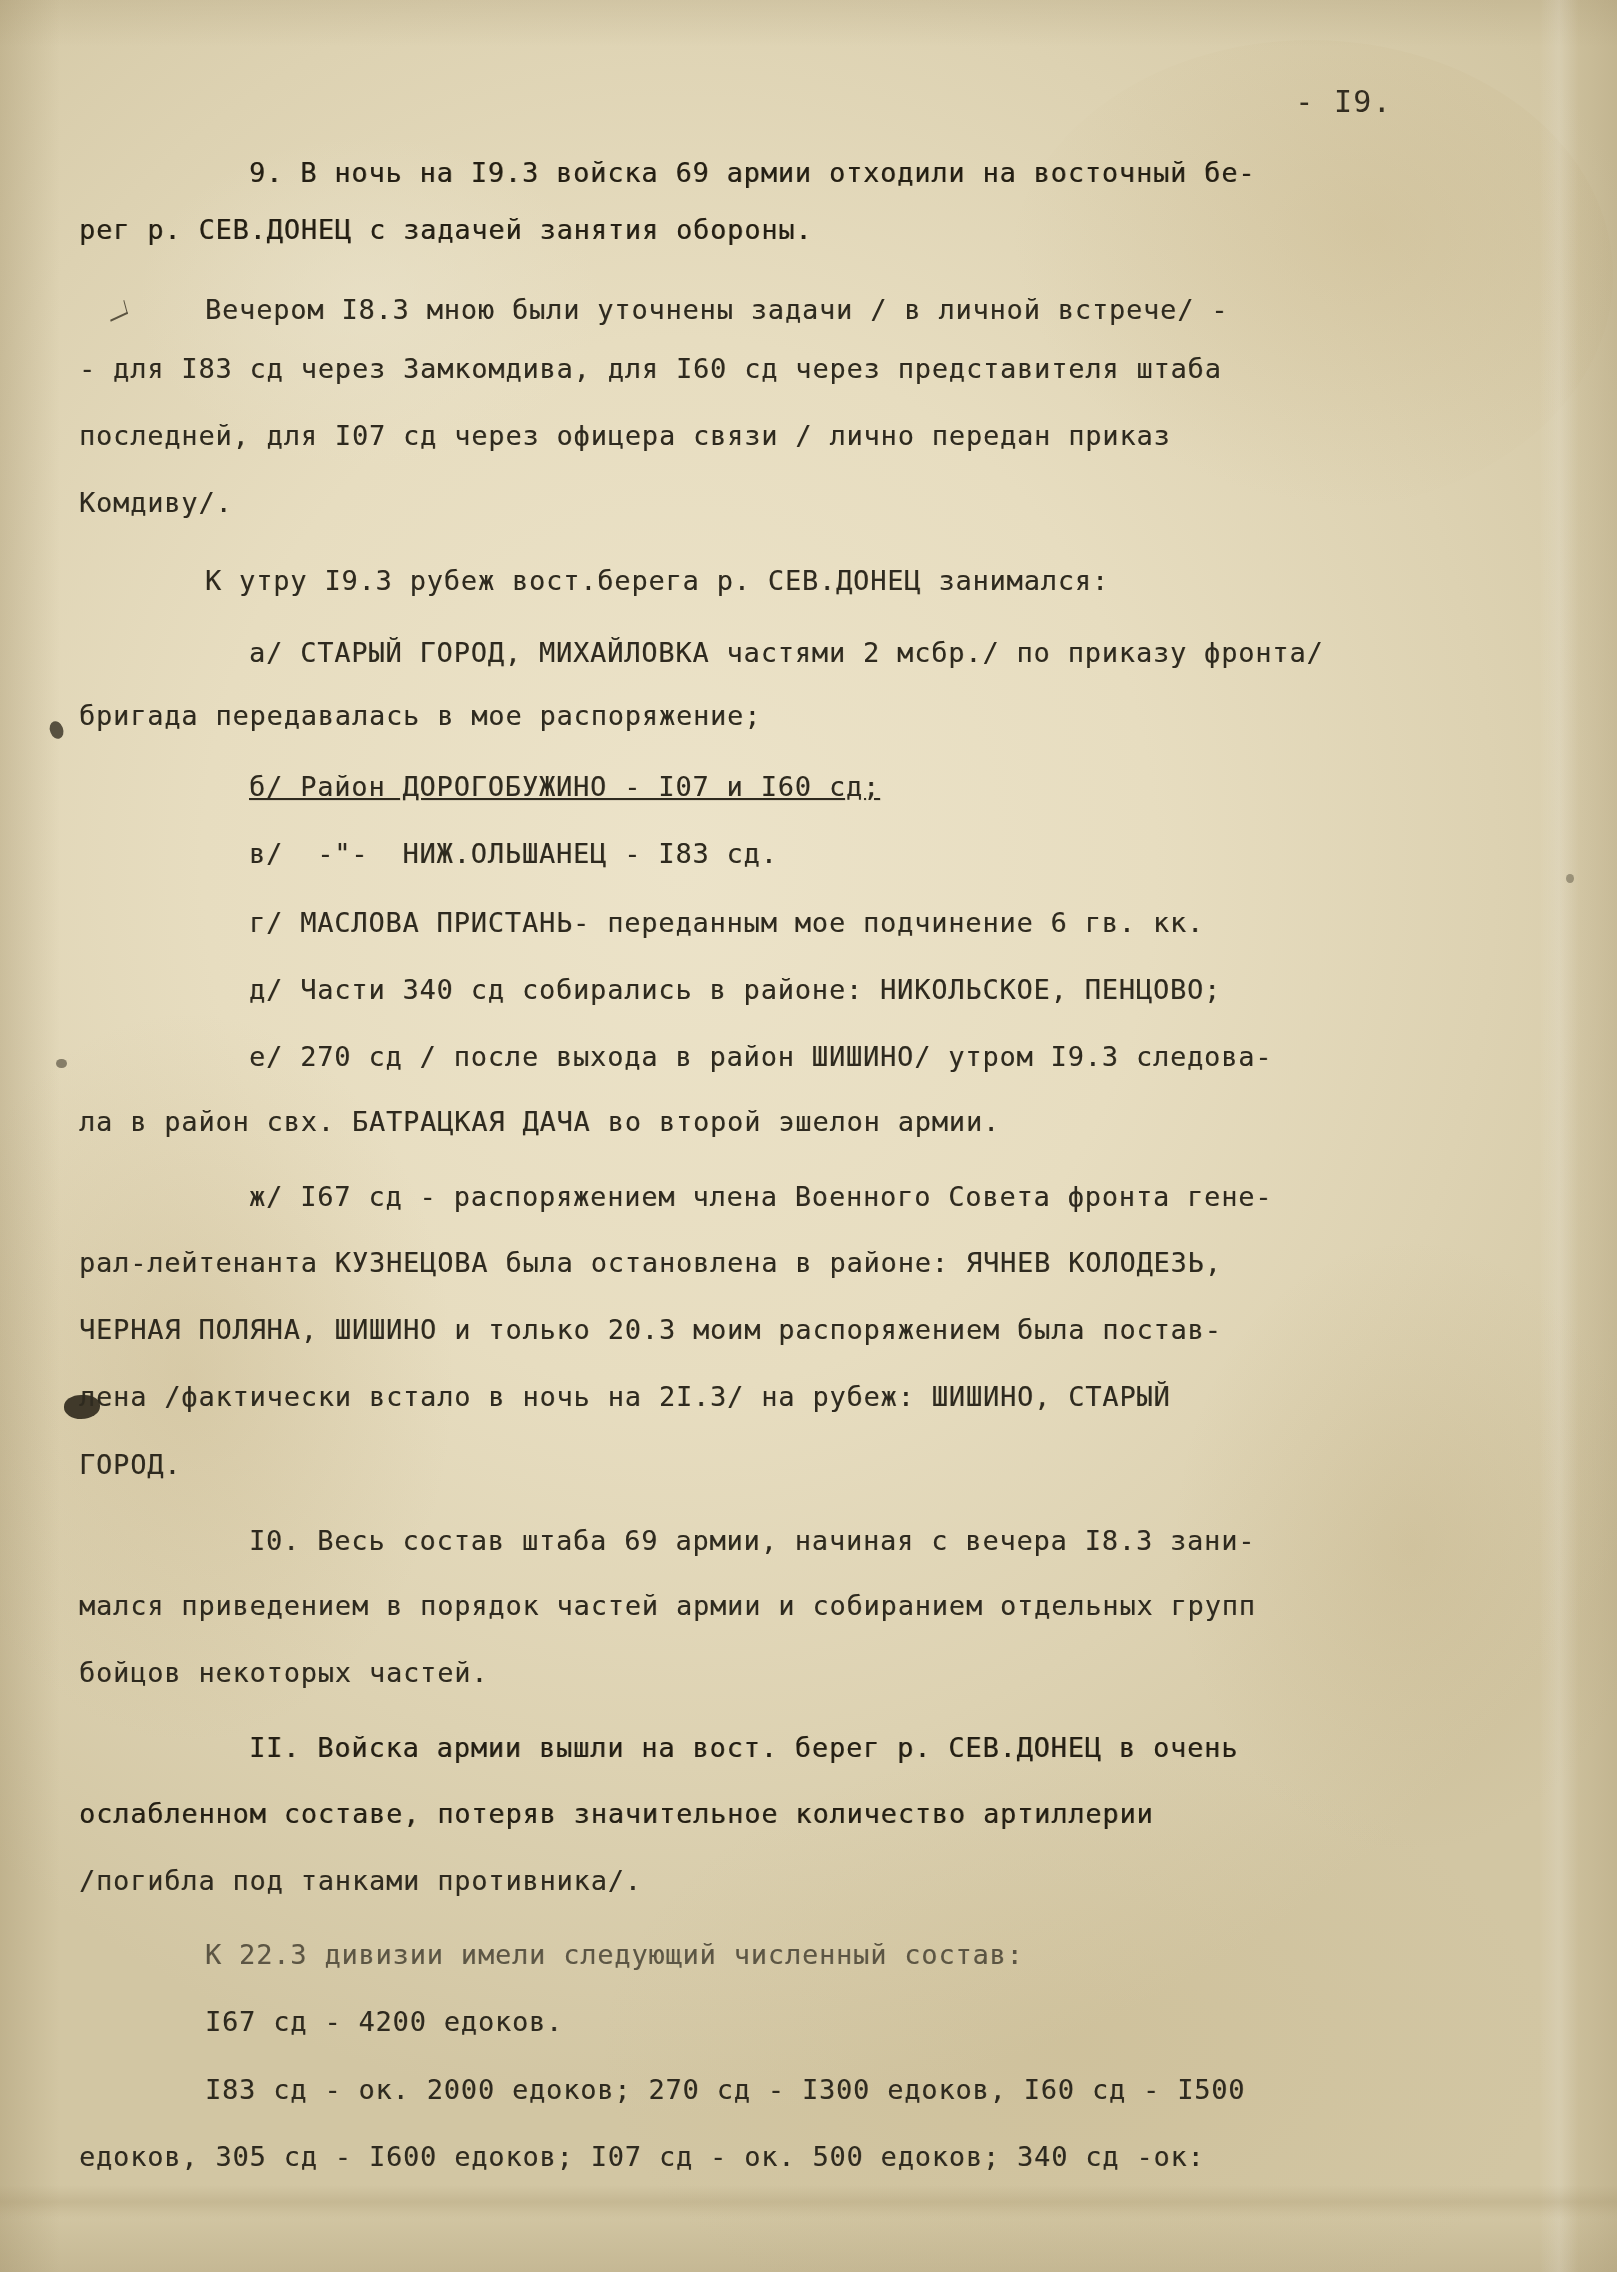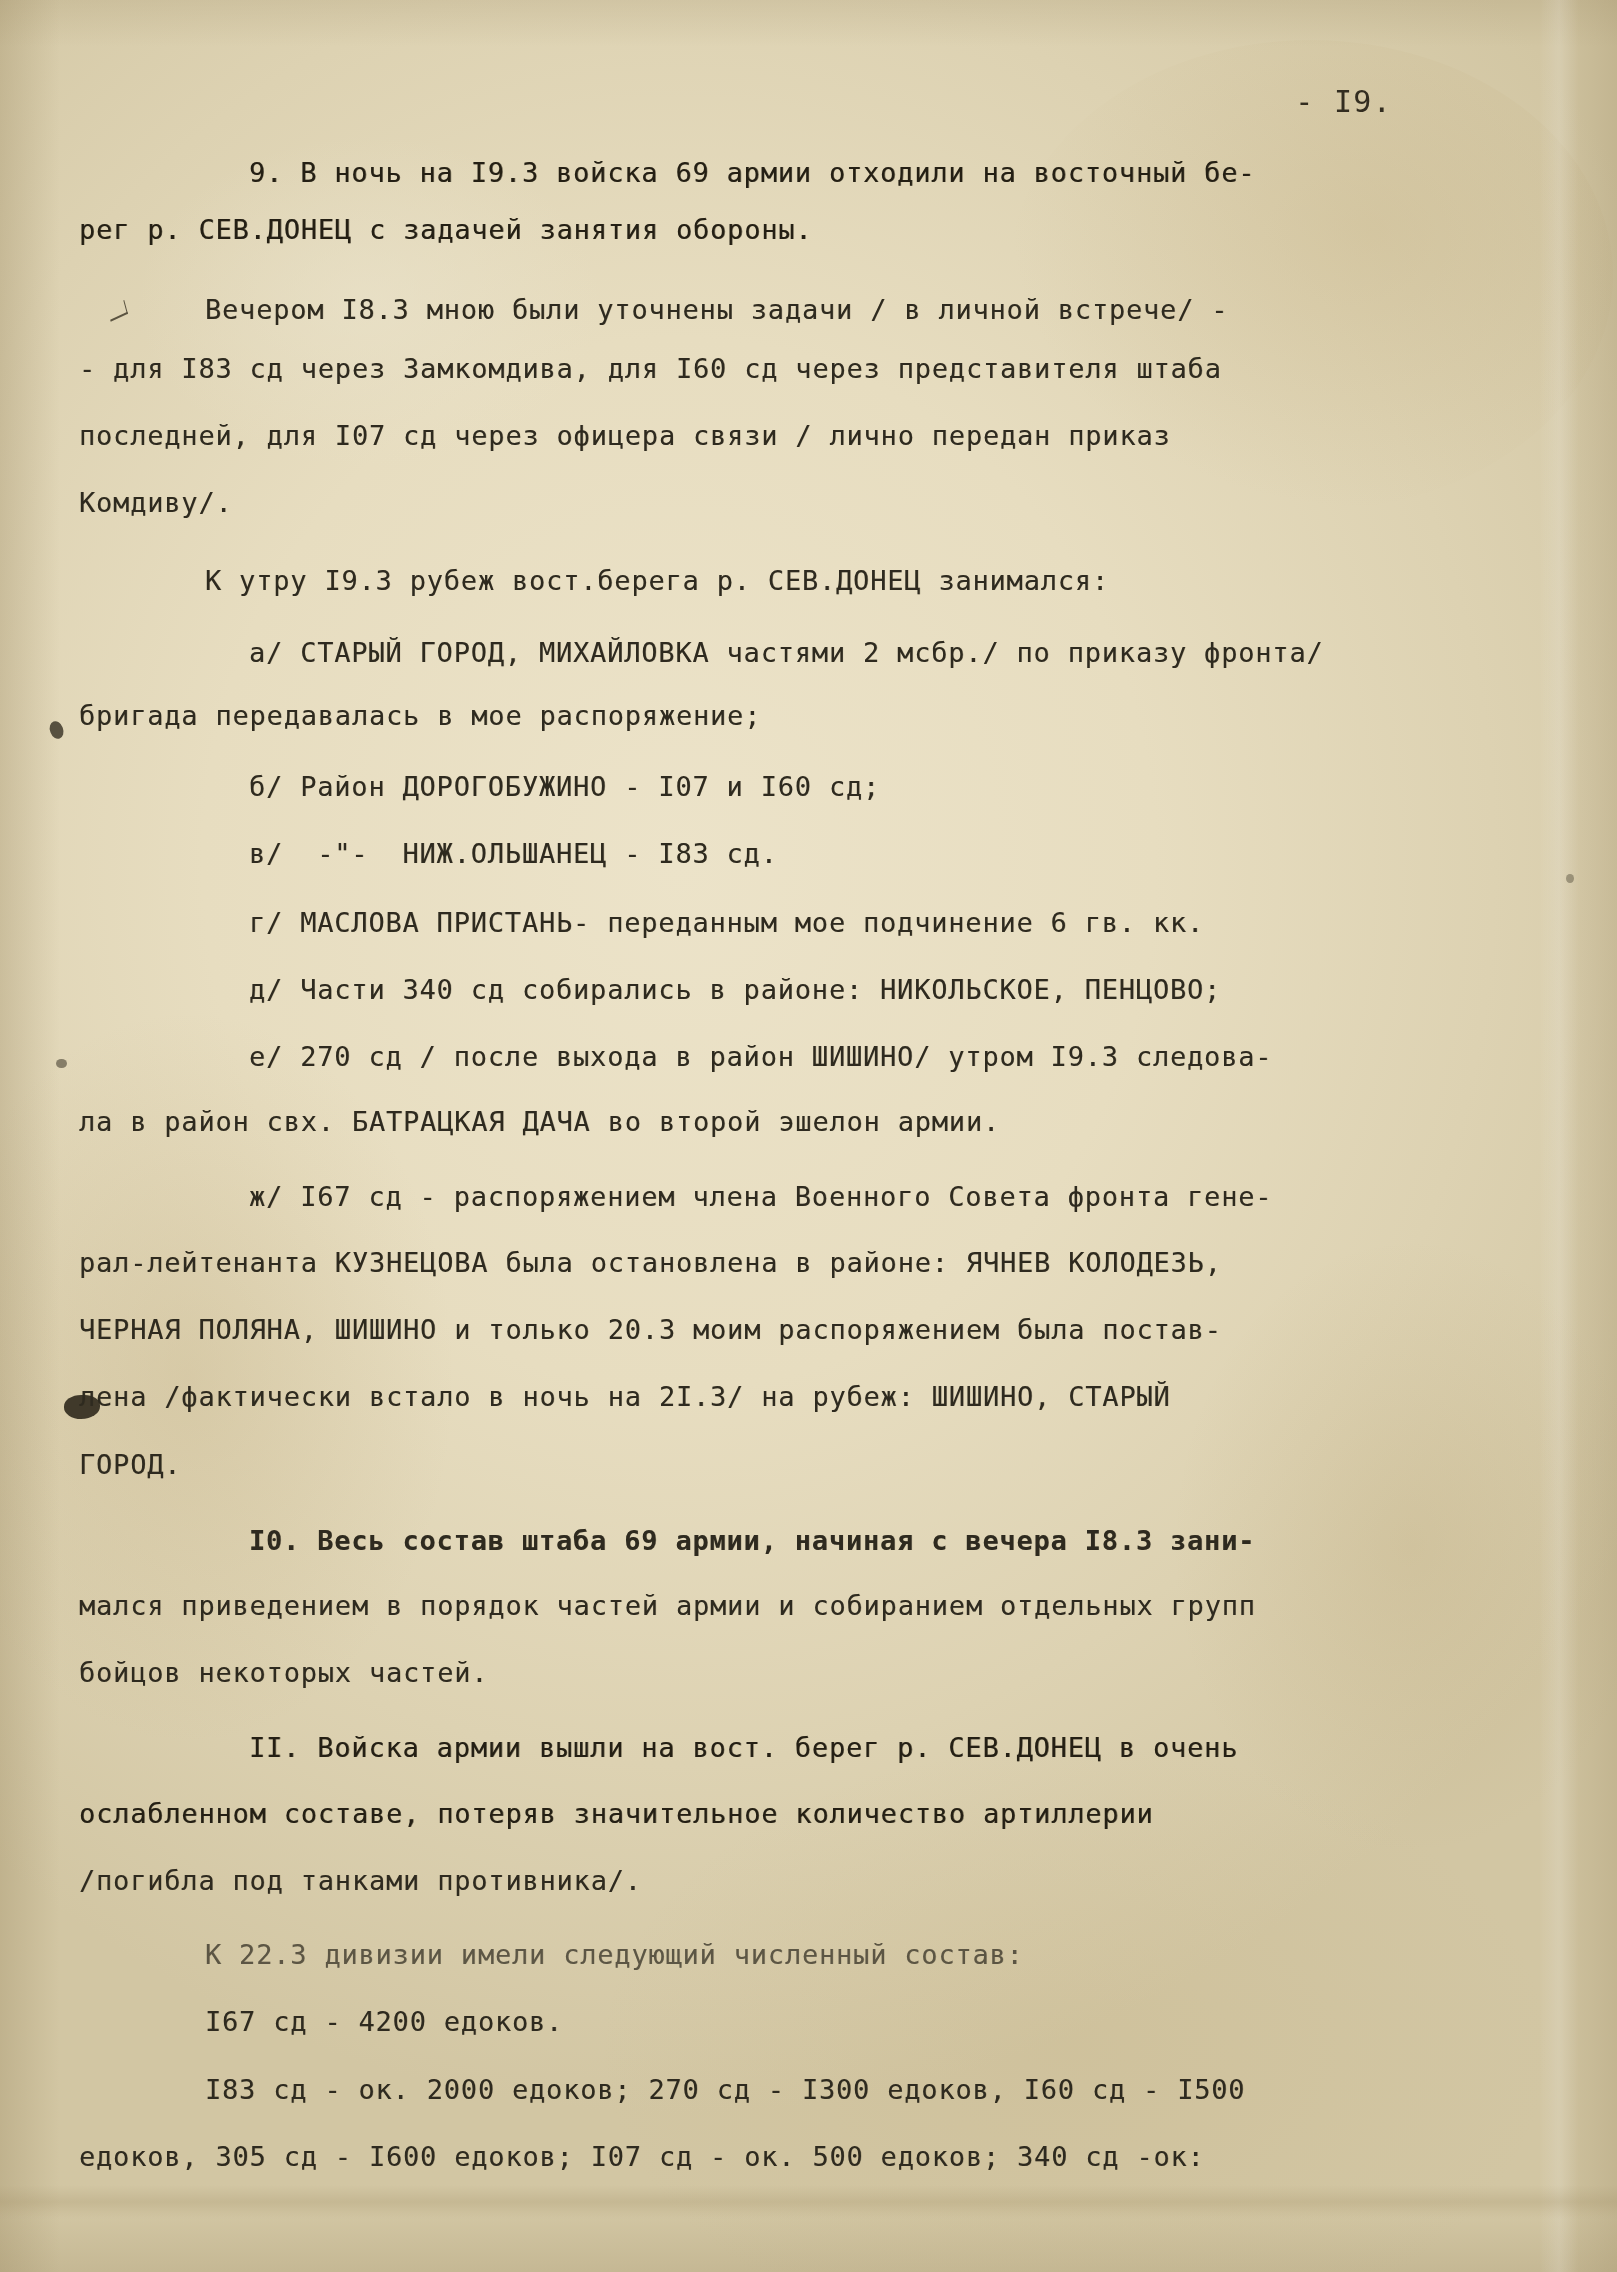--- a/index.html
+++ b/index.html
@@ -131,32 +131,32 @@
   <div class="text-layer">
     <div class="ln bold-ink" style="left:249px;  top:159px;">9. В ночь на I9.3 войска 69 армии отходили на восточный бе-</div>
     <div class="ln bold-ink" style="left:79px;  top:216px;">рег р. СЕВ.ДОНЕЦ с задачей занятия обороны.</div>
     <div class="ln" style="left:205px;  top:296px;">Вечером I8.3 мною были уточнены задачи / в личной встрече/ -</div>
     <div class="ln" style="left:79px;  top:355px;">- для I83 сд через Замкомдива, для I60 сд через представителя штаба</div>
     <div class="ln" style="left:79px;  top:422px;">последней, для I07 сд через офицера связи / лично передан приказ</div>
     <div class="ln" style="left:79px;  top:489px;">Комдиву/.</div>
     <div class="ln" style="left:205px;  top:567px;">К утру I9.3 рубеж вост.берега р. СЕВ.ДОНЕЦ занимался:</div>
     <div class="ln" style="left:249px;  top:639px;">а/ СТАРЫЙ ГОРОД, МИХАЙЛОВКА частями 2 мсбр./ по приказу фронта/</div>
     <div class="ln" style="left:79px;  top:702px;">бригада передавалась в мое распоряжение;</div>
-    <div class="ln" style="left:249px;  top:773px;">б/ Район ДОРОГОБУЖИНО - I07 и I60 сд;</div>
+    <div class="ln" style="left:249px;  top:773px;text-decoration:underline;">б/ Район ДОРОГОБУЖИНО - I07 и I60 сд;</div>
     <div class="ln" style="left:249px;  top:840px;">в/  -"-  НИЖ.ОЛЬШАНЕЦ - I83 сд.</div>
     <div class="ln" style="left:249px;  top:909px;">г/ МАСЛОВА ПРИСТАНЬ- переданным мое подчинение 6 гв. кк.</div>
     <div class="ln" style="left:249px;  top:976px;">д/ Части 340 сд собирались в районе: НИКОЛЬСКОЕ, ПЕНЦОВО;</div>
     <div class="ln" style="left:249px;  top:1043px;">е/ 270 сд / после выхода в район ШИШИНО/ утром I9.3 следова-</div>
     <div class="ln" style="left:79px;  top:1108px;">ла в район свх. БАТРАЦКАЯ ДАЧА во второй эшелон армии.</div>
     <div class="ln" style="left:249px;  top:1183px;">ж/ I67 сд - распоряжением члена Военного Совета фронта гене-</div>
     <div class="ln" style="left:79px;  top:1249px;">рал-лейтенанта КУЗНЕЦОВА была остановлена в районе: ЯЧНЕВ КОЛОДЕЗЬ,</div>
     <div class="ln" style="left:79px;  top:1316px;">ЧЕРНАЯ ПОЛЯНА, ШИШИНО и только 20.3 моим распоряжением была постав-</div>
     <div class="ln" style="left:79px;  top:1383px;">лена /фактически встало в ночь на 2I.3/ на рубеж: ШИШИНО, СТАРЫЙ</div>
     <div class="ln" style="left:79px;  top:1451px;">ГОРОД.</div>
-    <div class="ln" style="left:249px;  top:1527px;font-weight:bold;">I0. Весь состав штаба 69 армии, начиная с вечера I8.3 зани-</div>
+    <div class="ln" style="left:249px;  top:1527px;">I0. Весь состав штаба 69 армии, начиная с вечера I8.3 зани-</div>
     <div class="ln" style="left:79px;  top:1592px;">мался приведением в порядок частей армии и собиранием отдельных групп</div>
     <div class="ln" style="left:79px;  top:1659px;">бойцов некоторых частей.</div>
     <div class="ln bold-ink" style="left:79px;  top:1800px;">ослабленном составе, потеряв значительное количество артиллерии</div>
     <div class="ln bold-ink" style="left:249px;  top:1734px;">II. Войска армии вышли на вост. берег р. СЕВ.ДОНЕЦ в очень</div>
     <div class="ln" style="left:79px;  top:1867px;">/погибла под танками противника/.</div>
     <div class="ln faint" style="left:205px;  top:1941px;">К 22.3 дивизии имели следующий численный состав:</div>
     <div class="ln" style="left:205px;  top:2008px;">I67 сд - 4200 едоков.</div>
     <div class="ln" style="left:205px;  top:2076px;">I83 сд - ок. 2000 едоков; 270 сд - I300 едоков, I60 сд - I500</div>
     <div class="ln" style="left:79px;  top:2143px;">едоков, 305 сд - I600 едоков; I07 сд - ок. 500 едоков; 340 сд -ок:</div>
   </div>

